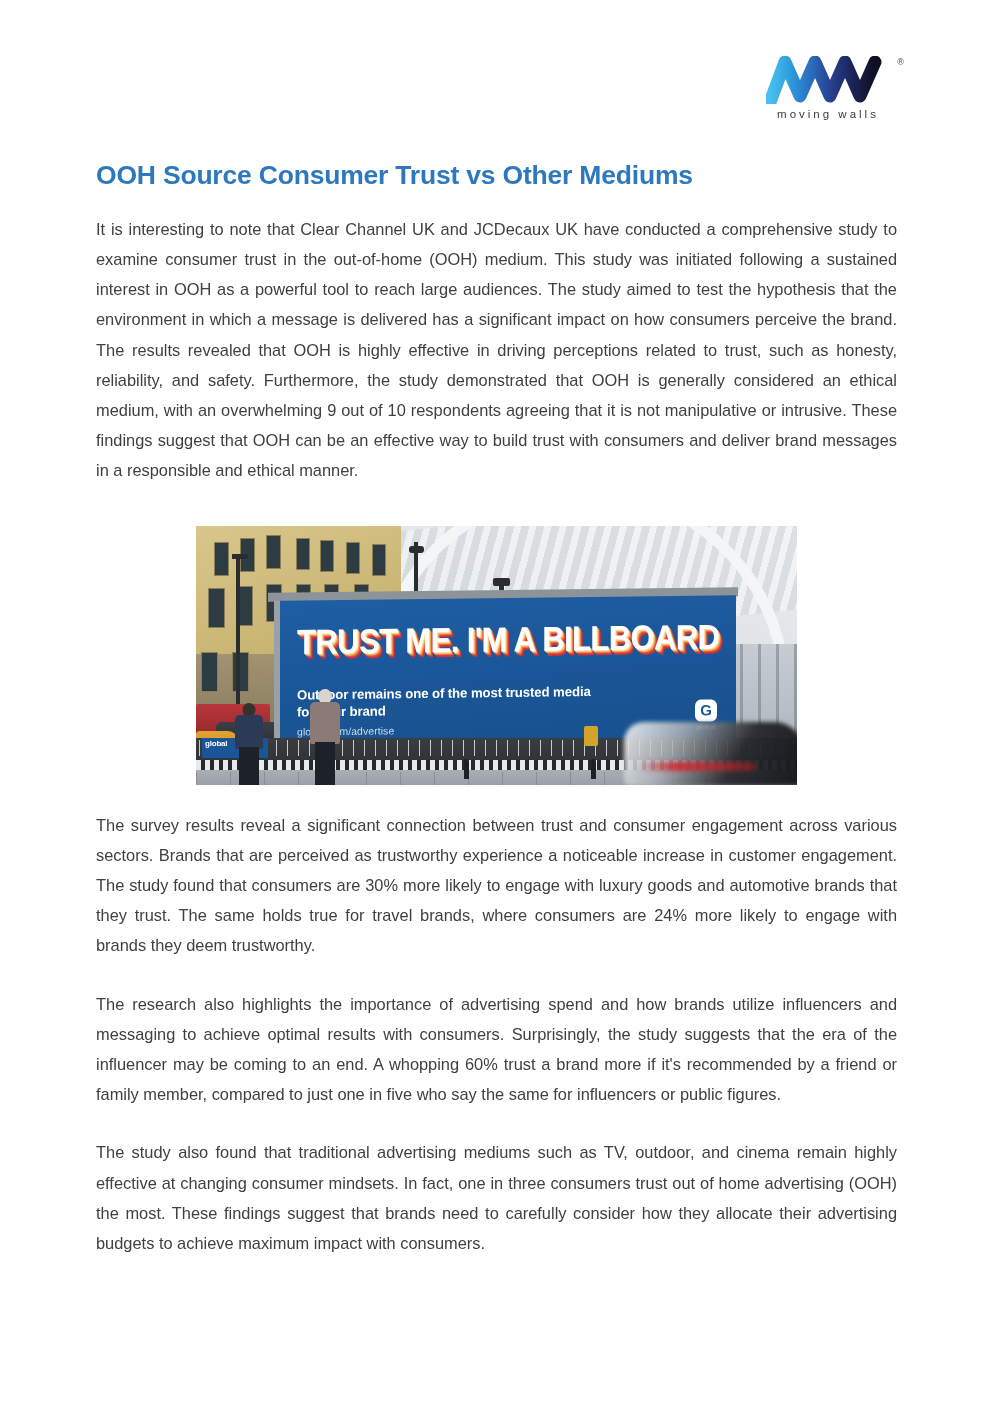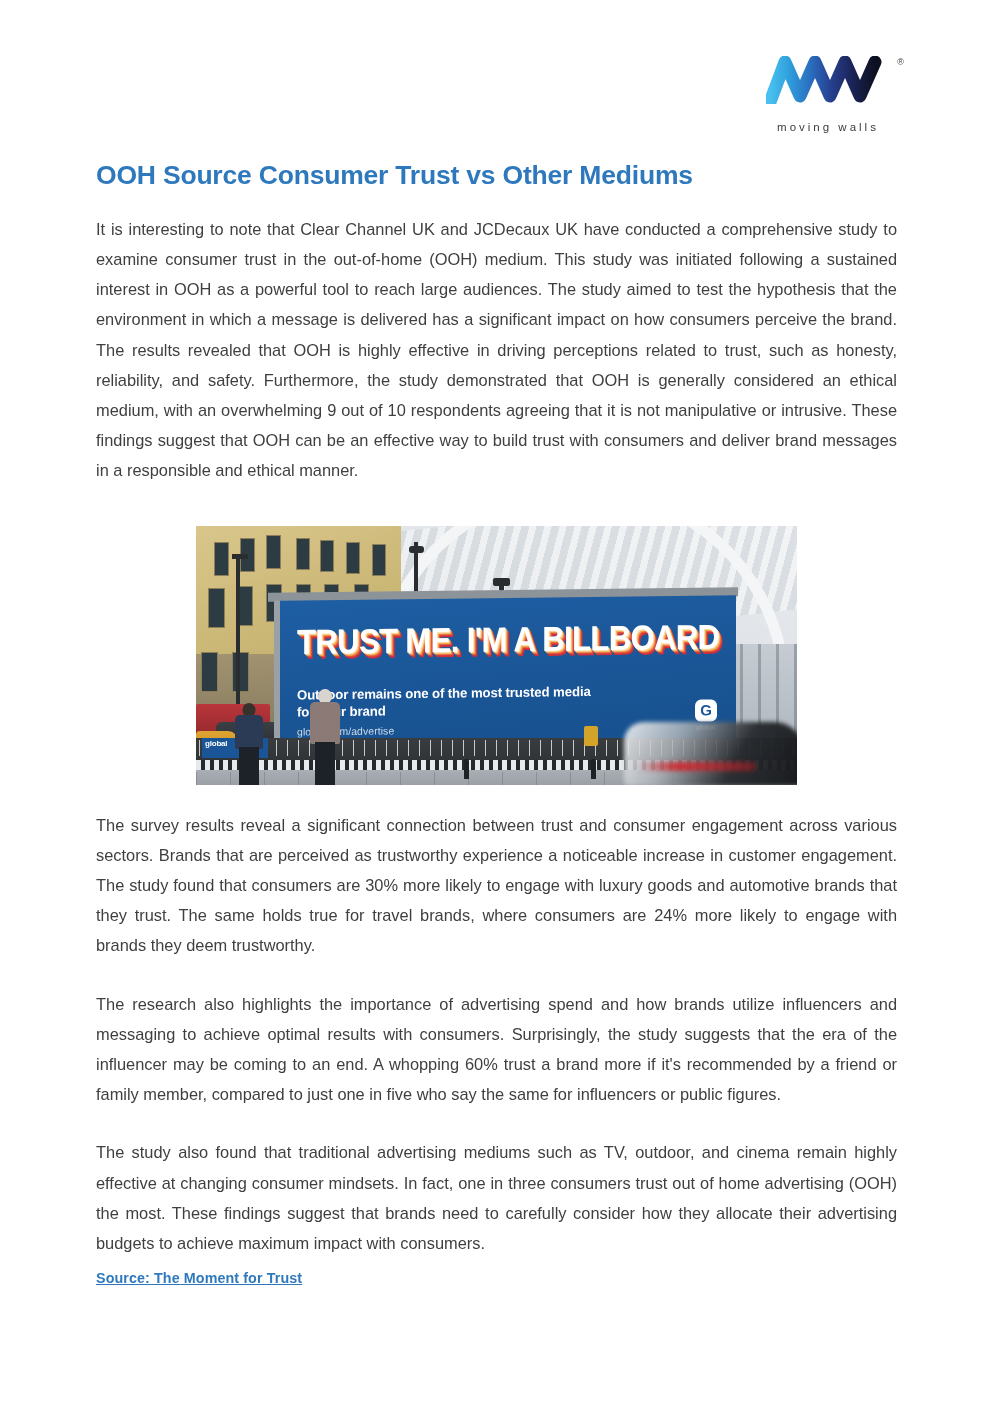--- a/index.html
+++ b/index.html
@@ -38,21 +38,21 @@
   }
   .logo-reg {
     position: absolute;
     right: -8px;
     top: 2px;
     font-size: 9px;
     color: #3a3a3a;
     line-height: 1;
   }
   .logo-wordmark {
-    margin-top: 17px;
+    margin-top: 4px;
     font-size: 11.5px;
     letter-spacing: 3.0px;
     color: #3c3c3c;
     font-family: "Liberation Sans", sans-serif;
     text-align: center;
     width: 124px;
     white-space: nowrap;
   }
 
   
@@ -377,23 +377,20 @@
   <h1 class="article-title">OOH Source Consumer Trust vs Other Mediums</h1>
 
   <p class="body-par">It is interesting to note that Clear Channel UK and JCDecaux UK have conducted a comprehensive study to examine consumer trust in the out-of-home (OOH) medium. This study was initiated following a sustained interest in OOH as a powerful tool to reach large audiences. The study aimed to test the hypothesis that the environment in which a message is delivered has a significant impact on how consumers perceive the brand. The results revealed that OOH is highly effective in driving perceptions related to trust, such as honesty, reliability, and safety. Furthermore, the study demonstrated that OOH is generally considered an ethical medium, with an overwhelming 9 out of 10 respondents agreeing that it is not manipulative or intrusive. These findings suggest that OOH can be an effective way to build trust with consumers and deliver brand messages in a responsible and ethical manner.</p>
 
   <div style="height:296px"></div>
 
   <p class="body-par">The survey results reveal a significant connection between trust and consumer engagement across various sectors. Brands that are perceived as trustworthy experience a noticeable increase in customer engagement. The study found that consumers are 30% more likely to engage with luxury goods and automotive brands that they trust. The same holds true for travel brands, where consumers are 24% more likely to engage with brands they deem trustworthy.</p>
   <p class="body-par">The research also highlights the importance of advertising spend and how brands utilize influencers and messaging to achieve optimal results with consumers. Surprisingly, the study suggests that the era of the influencer may be coming to an end. A whopping 60% trust a brand more if it's recommended by a friend or family member, compared to just one in five who say the same for influencers or public figures.</p>
   <p class="body-par tight">The study also found that traditional advertising mediums such as TV, outdoor, and cinema remain highly effective at changing consumer mindsets. In fact, one in three consumers trust out of home advertising (OOH) the most. These findings suggest that brands need to carefully consider how they allocate their advertising budgets to achieve maximum impact with consumers.</p>
 
-  <div class="source-line">
-    <a href="#">Source:  The Moment for Trust</a>
-  </div>
 </div>
 
 <div class="photo-wrap">
   <div class="photo">
 
     <div class="ph-sky"></div>
 
     <div class="ph-arena"></div>
     <div class="ph-arena-panels"></div>
     <div class="ph-arch"></div>

